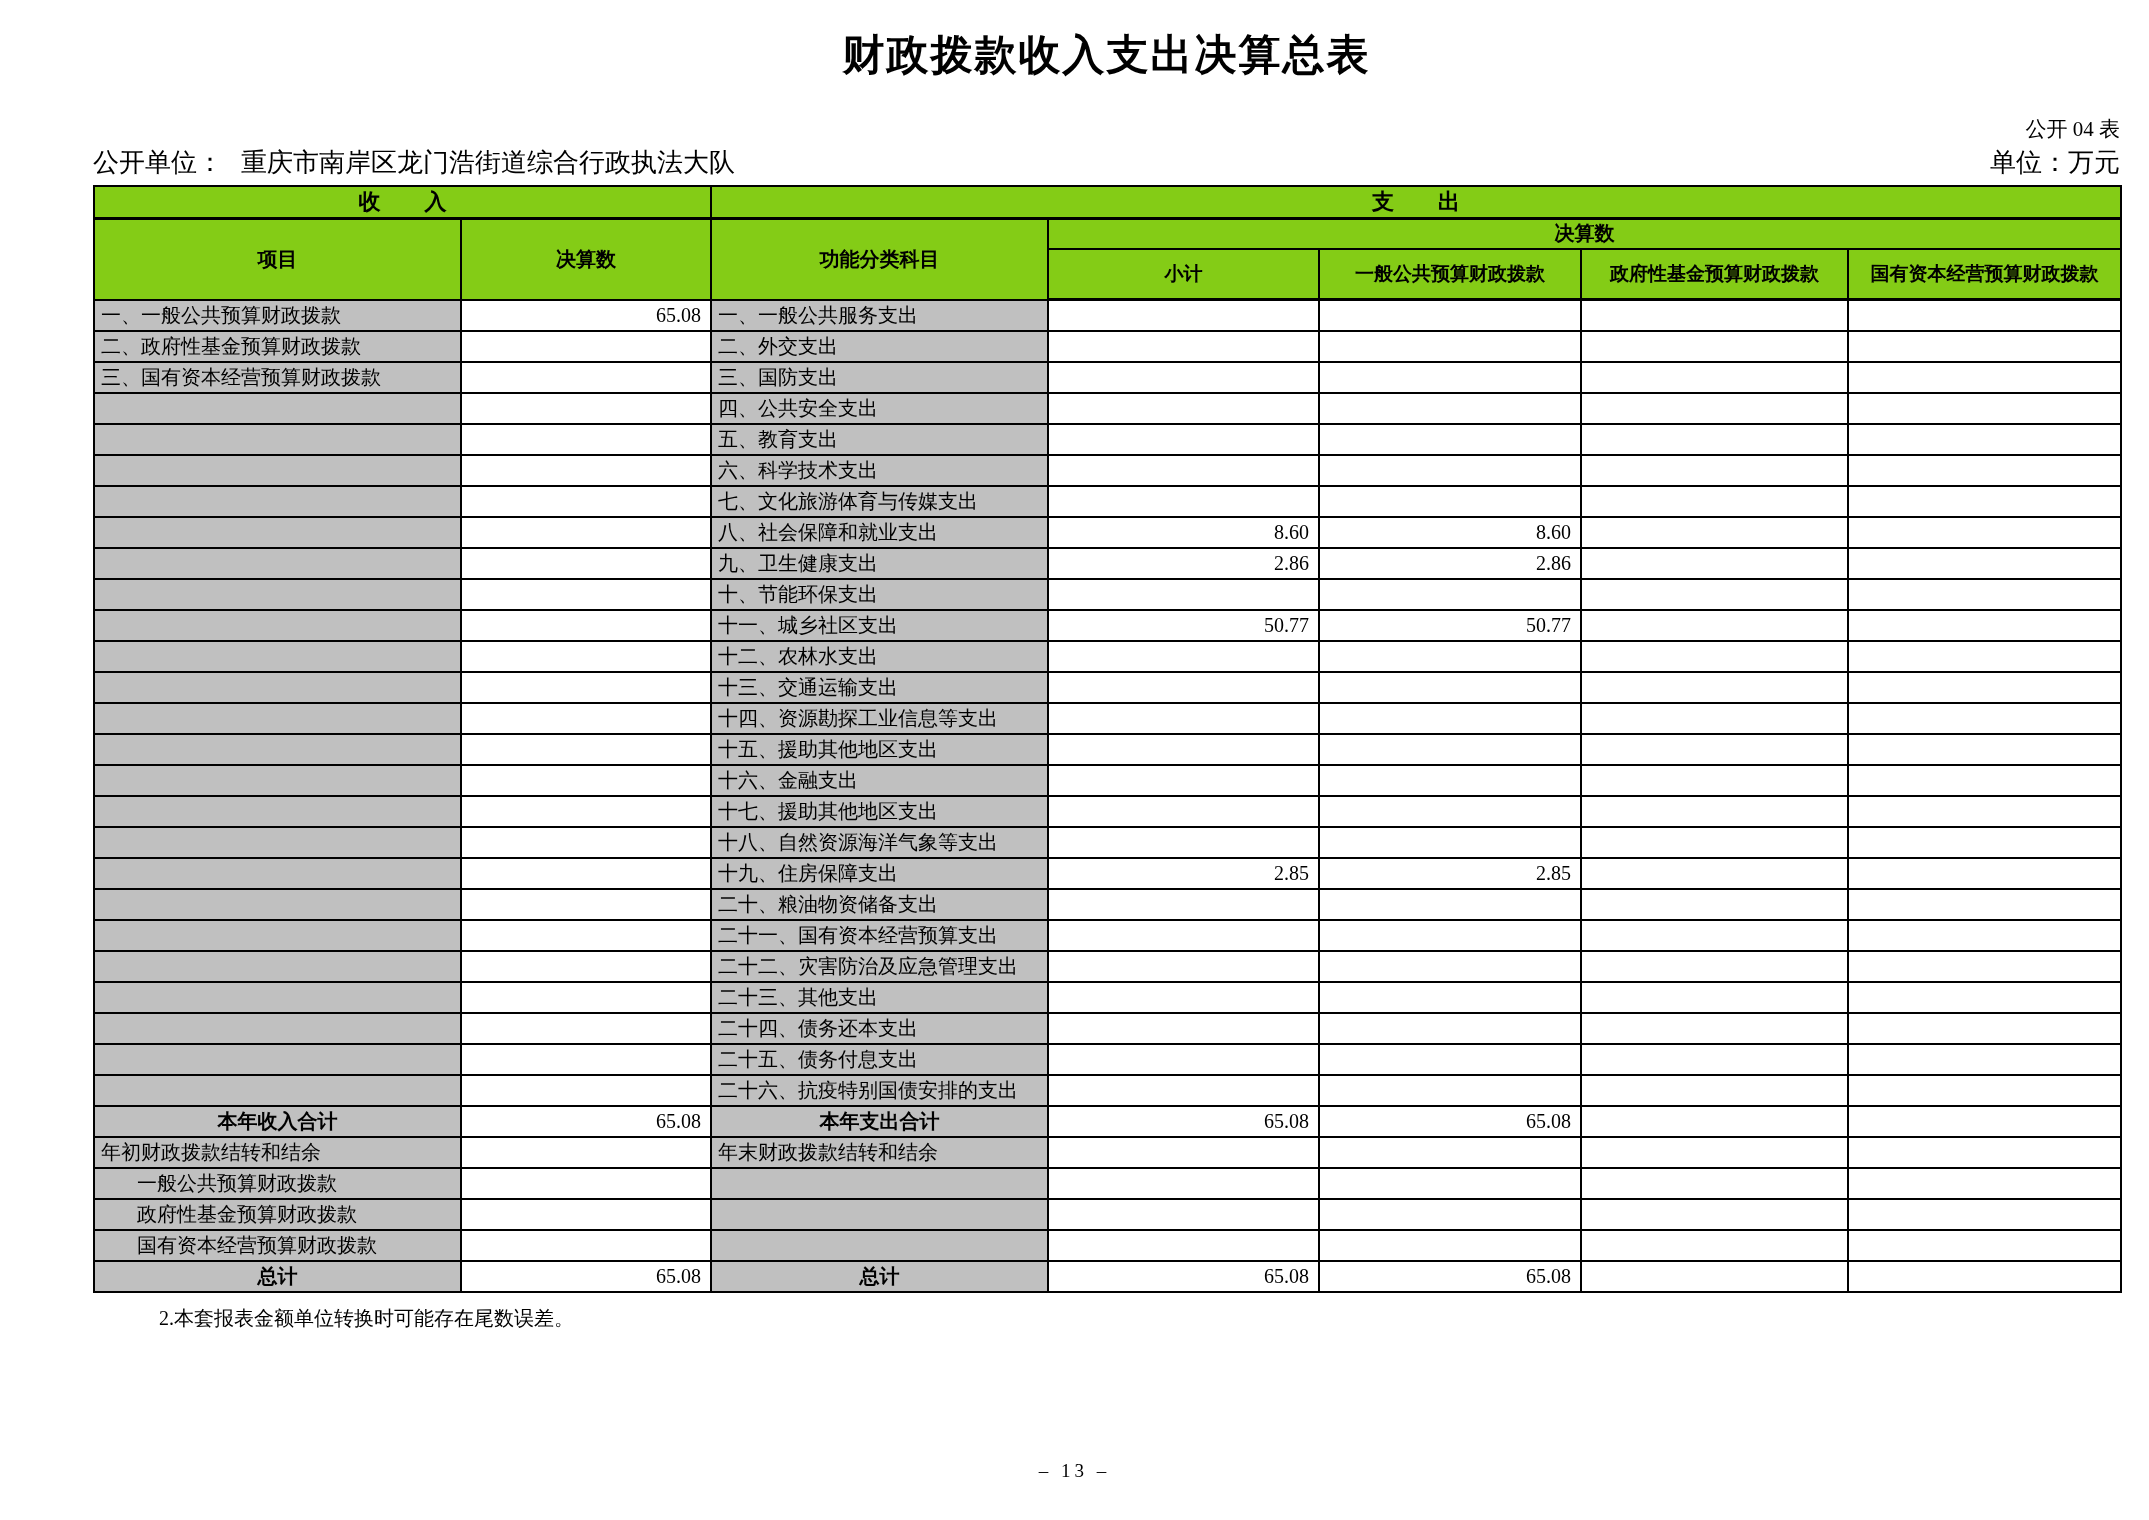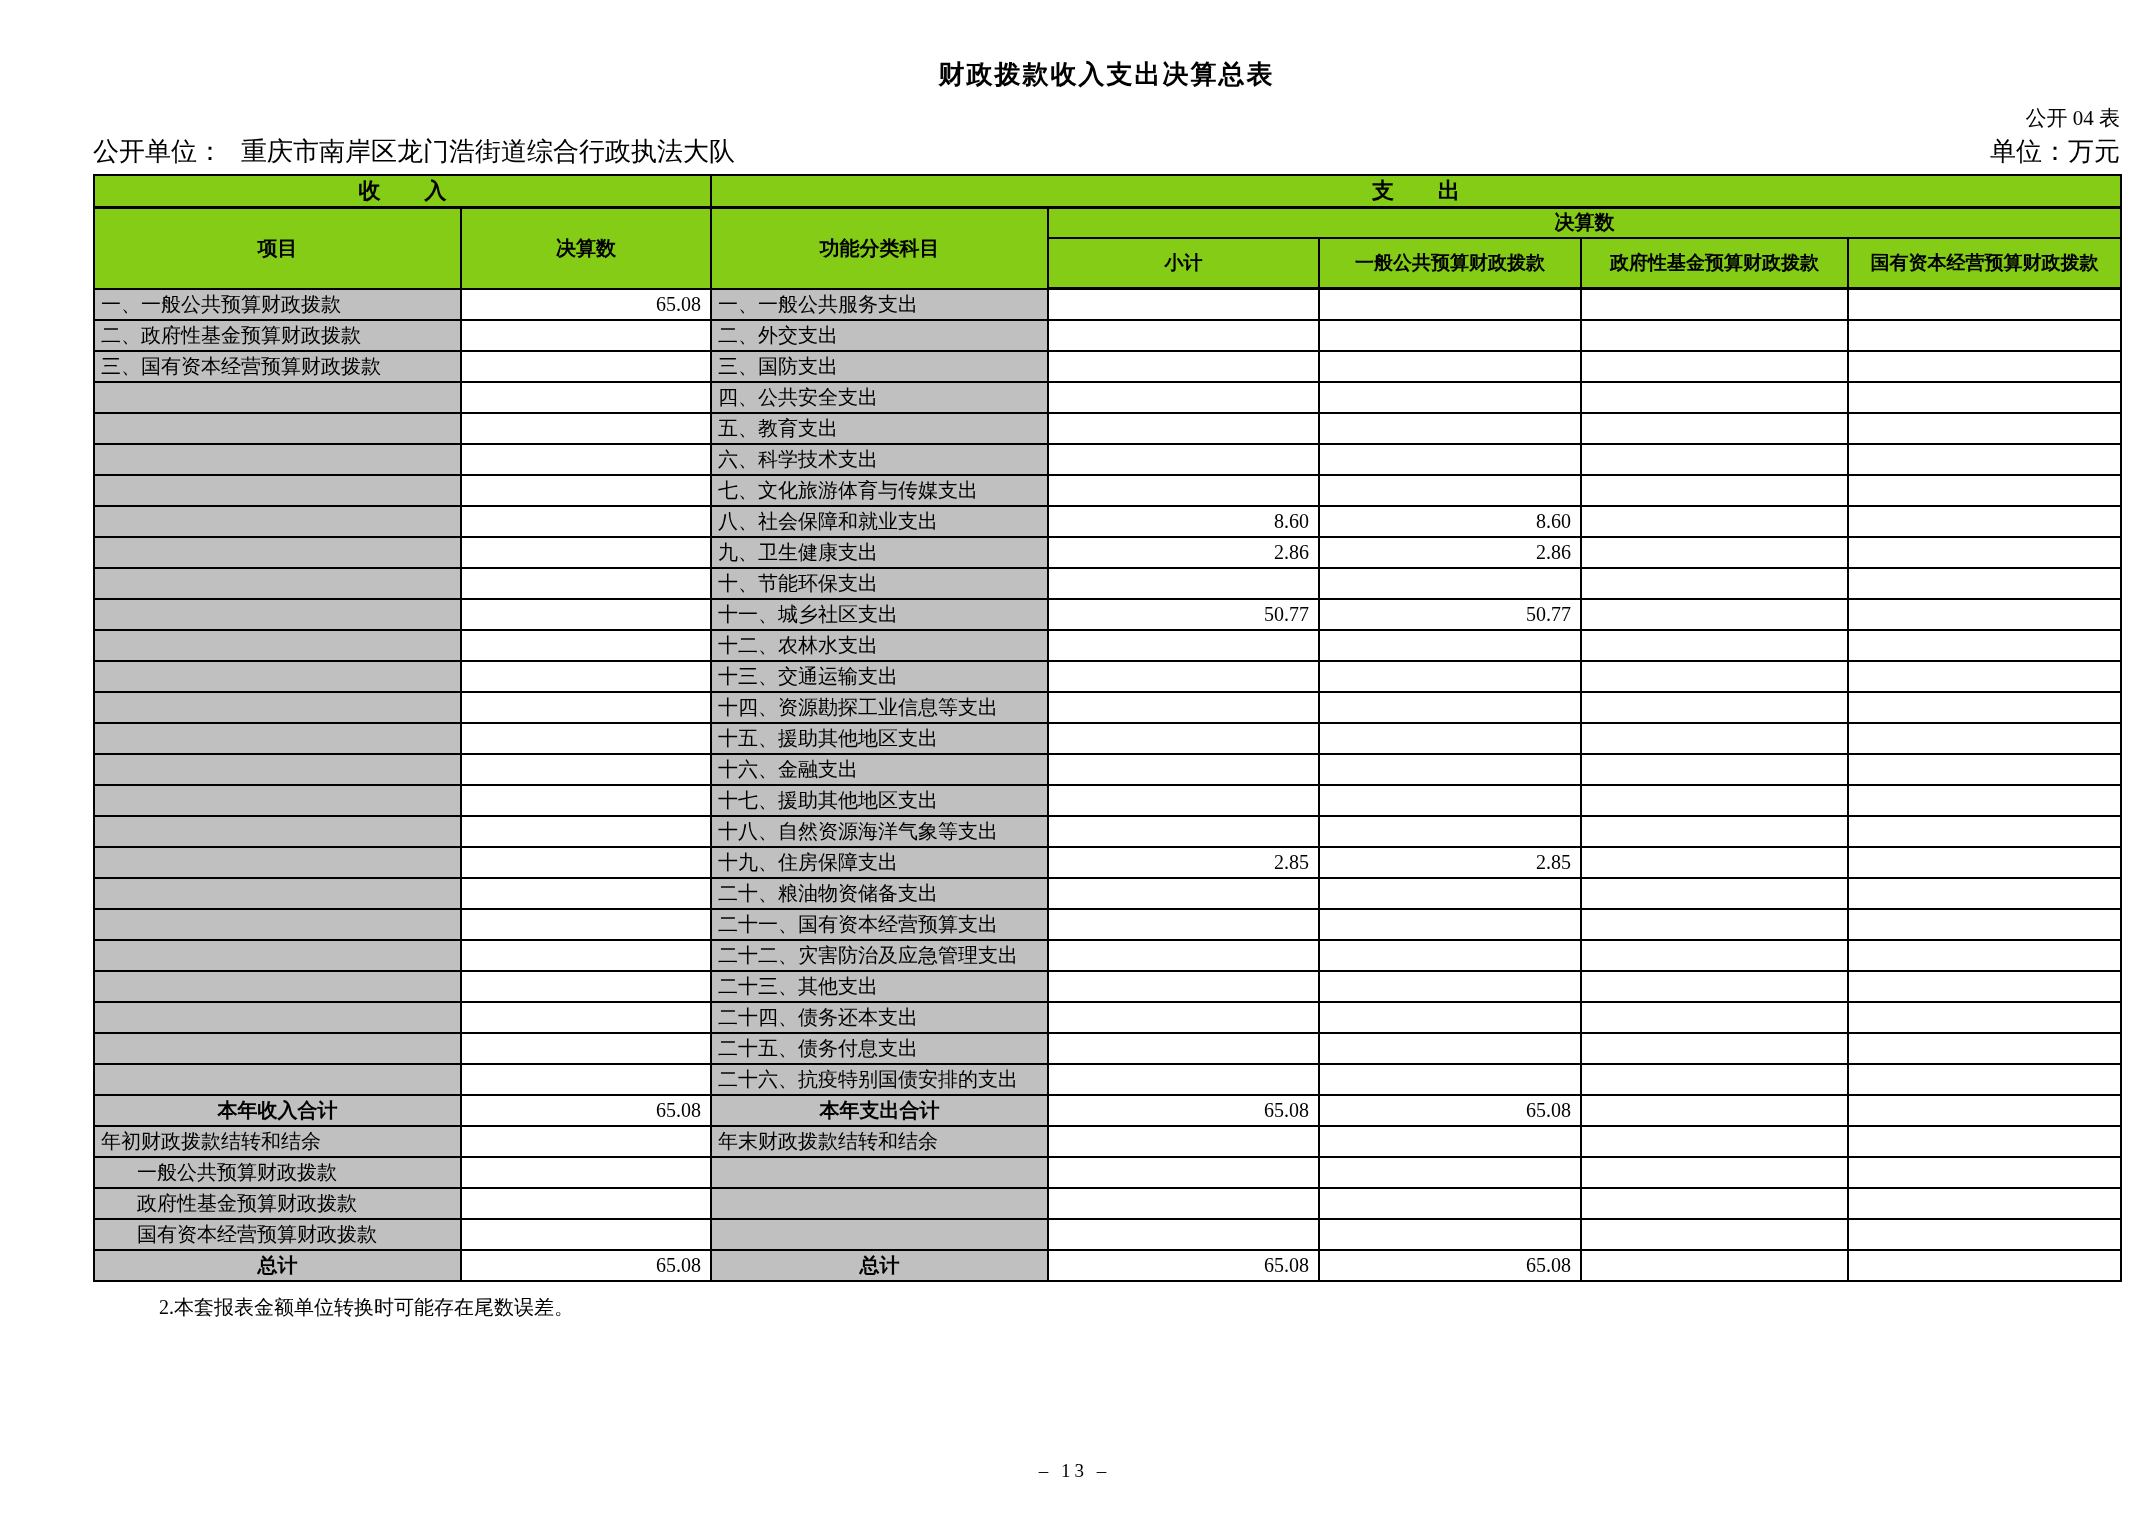--- a/index.html
+++ b/index.html
@@ -5,24 +5,24 @@
   * { margin:0; padding:0; box-sizing:border-box; }
   html,body { background:#ffffff; }
   body {
     width:2149px; height:1520px;
     position:relative;
     font-family:"Liberation Serif","DejaVu Serif",serif;
     color:#000;
   }
   .content { margin-left:93px; width:2027px; }
   .title {
-    text-align:center; font-size:26px; font-weight:bold;
-    padding-top:57px; letter-spacing:2px;
-  }
-  .form-no { text-align:right; font-size:21px; margin-top:12px; }
+    text-align:center; font-size:42px; font-weight:bold;
+    padding-top:27px; letter-spacing:2px;
+  }
+  .form-no { text-align:right; font-size:21px; margin-top:32px; }
   .org-row {
     display:flex; justify-content:space-between; align-items:flex-end;
     font-size:26px; margin-top:2px;
   }
   .org-name { margin-left:18px; }
   table.fin {
     border-collapse:collapse; table-layout:fixed;
     width:2027px; margin-top:5px;
   }
   table.fin th, table.fin td {

